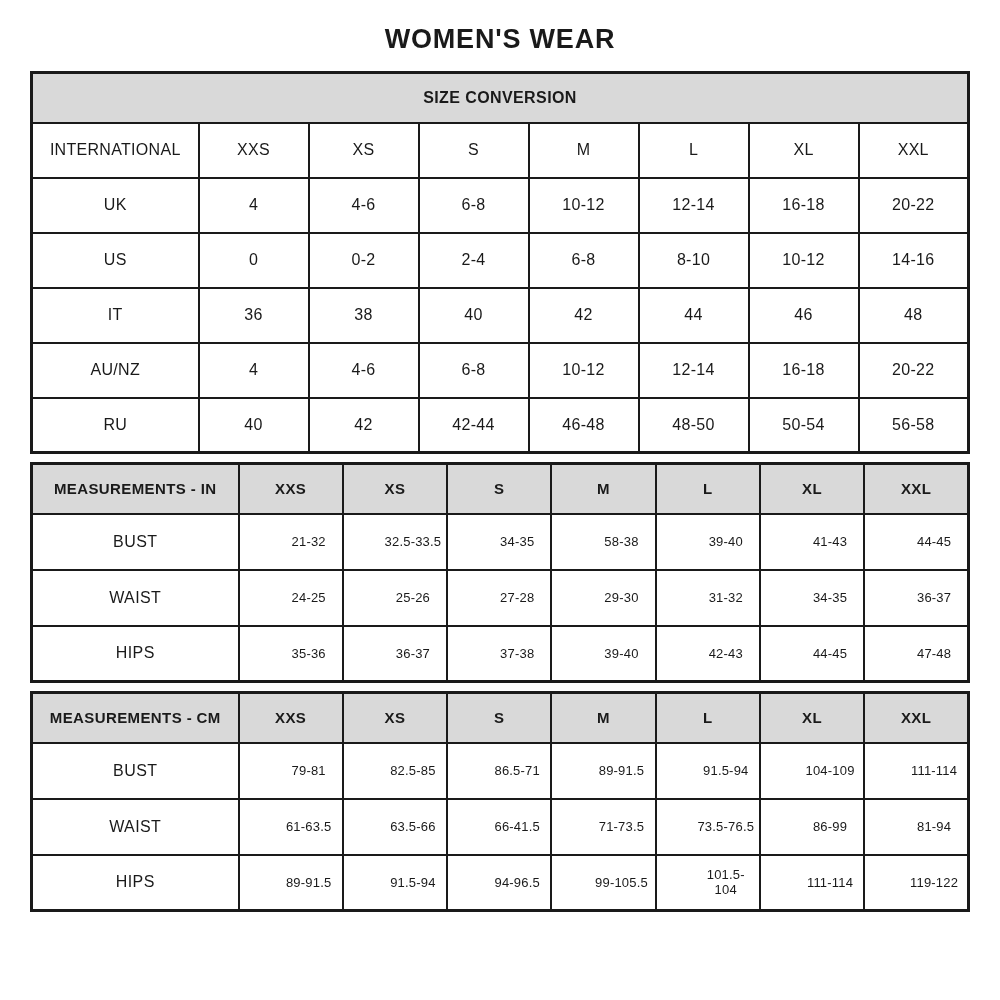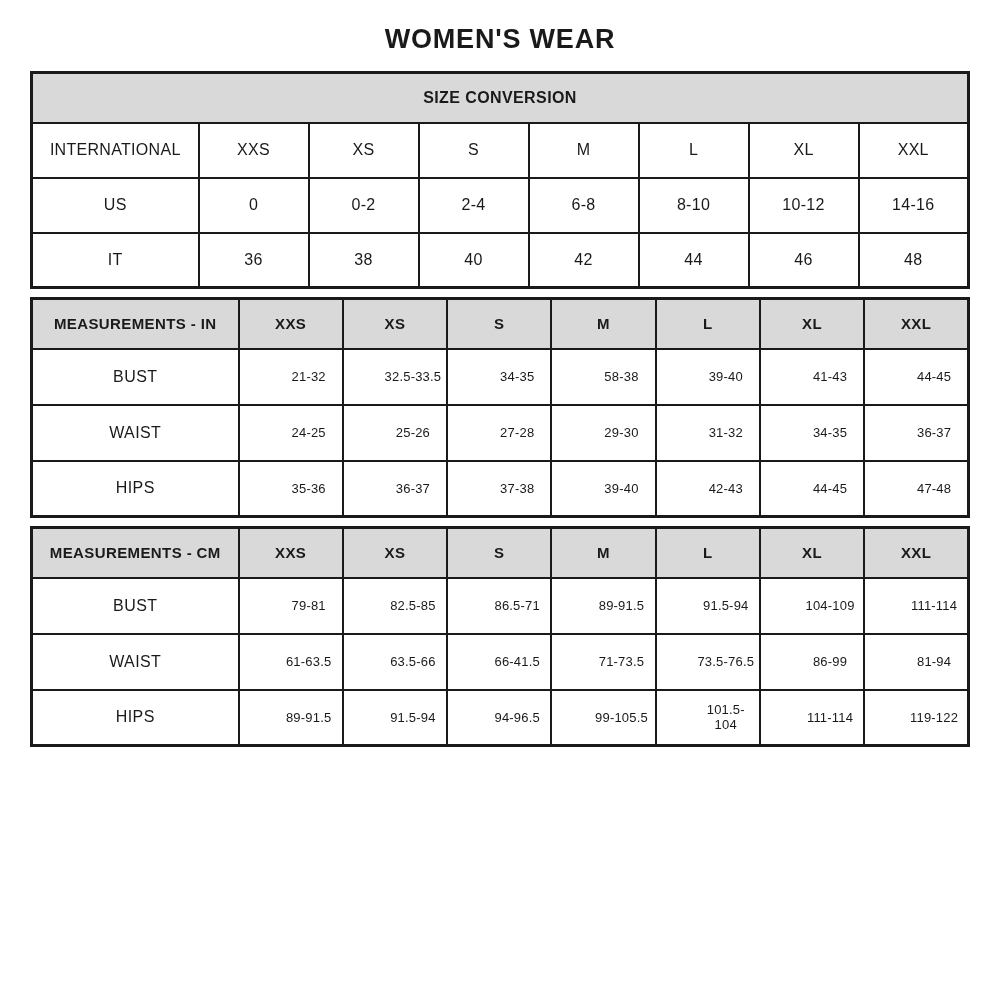--- a/index.html
+++ b/index.html
@@ -71,39 +71,69 @@
           <td class="colcell">INTERNATIONAL</td>
           <td class="colcell">XXS</td>
           <td class="colcell">XS</td>
           <td class="colcell">S</td>
           <td class="colcell">M</td>
           <td class="colcell">L</td>
           <td class="colcell">XL</td>
           <td class="colcell">XXL</td>
         </tr>
         <tr>
+          <td class="rowlabel">UK</td>
+          <td class="val">4</td>
+          <td class="val">4-6</td>
+          <td class="val">6-8</td>
+          <td class="val">10-12</td>
+          <td class="val">12-14</td>
+          <td class="val">16-18</td>
+          <td class="val">20-22</td>
+        </tr>
+        <tr>
           <td class="rowlabel">US</td>
           <td class="val">0</td>
           <td class="val">0-2</td>
           <td class="val">2-4</td>
           <td class="val">6-8</td>
           <td class="val">8-10</td>
           <td class="val">10-12</td>
           <td class="val">14-16</td>
         </tr>
         <tr>
           <td class="rowlabel">IT</td>
           <td class="val">36</td>
           <td class="val">38</td>
           <td class="val">40</td>
           <td class="val">42</td>
           <td class="val">44</td>
           <td class="val">46</td>
           <td class="val">48</td>
         </tr>
+        <tr>
+          <td class="rowlabel">AU/NZ</td>
+          <td class="val">4</td>
+          <td class="val">4-6</td>
+          <td class="val">6-8</td>
+          <td class="val">10-12</td>
+          <td class="val">12-14</td>
+          <td class="val">16-18</td>
+          <td class="val">20-22</td>
+        </tr>
+        <tr>
+          <td class="rowlabel">RU</td>
+          <td class="val">40</td>
+          <td class="val">42</td>
+          <td class="val">42-44</td>
+          <td class="val">46-48</td>
+          <td class="val">48-50</td>
+          <td class="val">50-54</td>
+          <td class="val">56-58</td>
+        </tr>
       </tbody>
     </table>
 
   <table class="tbl meas">
     <colgroup>
         <col class="c-label-wide">
         <col span="7">
       </colgroup>
   <thead>
         <tr>

